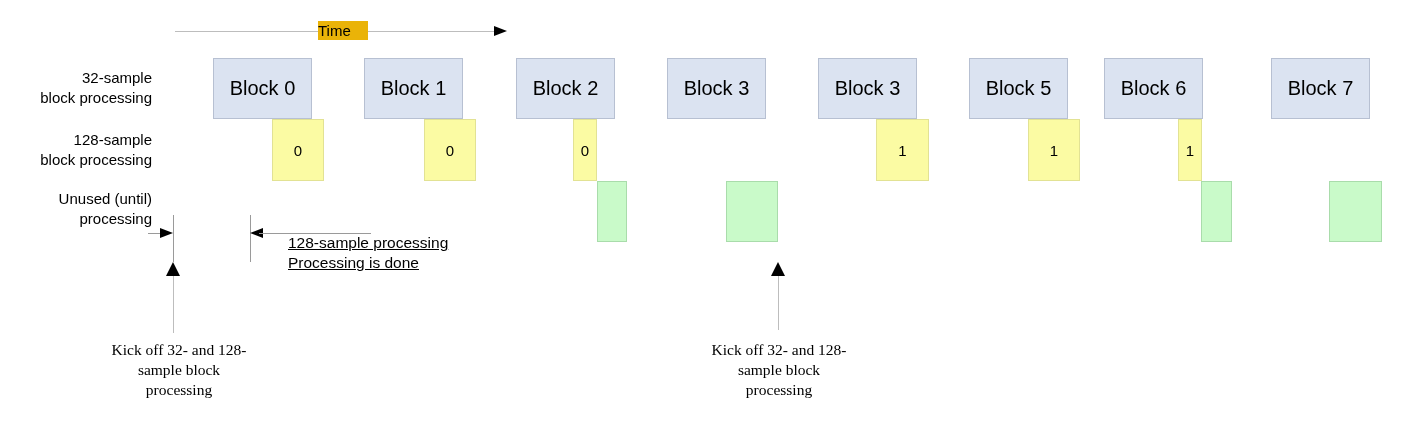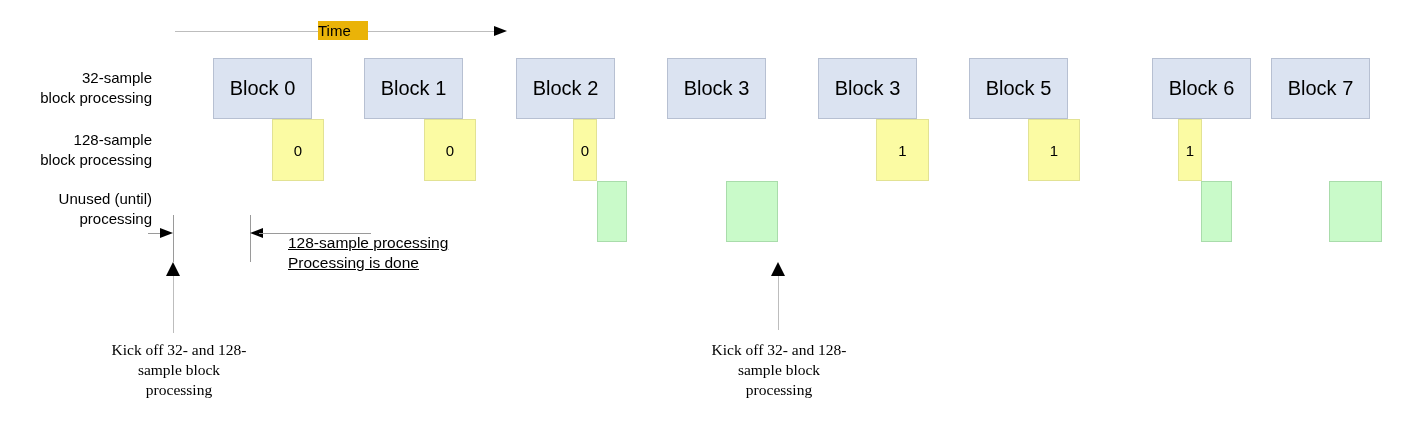--- a/index.html
+++ b/index.html
@@ -20,21 +20,21 @@
   .time-label{position:absolute;left:318px;top:21px;width:50px;height:19px;
     background:#eab308;text-align:left;font-size:15px;line-height:19px;}
   .time-arrowhead{position:absolute;left:494px;top:26px;width:0;height:0;
     border-left:13px solid #000;border-top:5px solid transparent;
     border-bottom:5px solid transparent;}
   
   .blk{position:absolute;top:58px;width:99px;height:61px;box-sizing:border-box;
     background:var(--block-32-fill,#dbe3f1);border:1px solid var(--block-32-border,#b7c0d2);
     display:flex;align-items:center;justify-content:center;font-size:20px;margin-left:40px;}
   .b0{left:173px}.b1{left:324px}.b2{left:476px}.b3{left:627px}
-  .b4{left:778px}.b5{left:929px}.b6{left:1112px}.b7{left:1231px}
+  .b4{left:778px}.b5{left:929px}.b6{left:1064px}.b7{left:1231px}
   .ylw{position:absolute;top:119px;height:62px;box-sizing:border-box;
     background:var(--block-128-fill,#fbfba3);border:1px solid var(--block-128-border,#e2e294);
     display:flex;align-items:center;justify-content:center;font-size:15px;}
   .y0{left:272px;width:52px}.y1{left:424px;width:52px}.y2{left:573px;width:24px}
   .y3{left:876px;width:53px}.y4{left:1028px;width:52px}.y5{left:1178px;width:24px}
   .grn{position:absolute;top:181px;height:61px;box-sizing:border-box;
     background:var(--unused-fill,#c9fac9);border:1px solid var(--unused-border,#a9dcab);}
   .g0{left:597px;width:30px}.g1{left:726px;width:52px}
   .g2{left:1201px;width:31px}.g3{left:1329px;width:53px}
   

